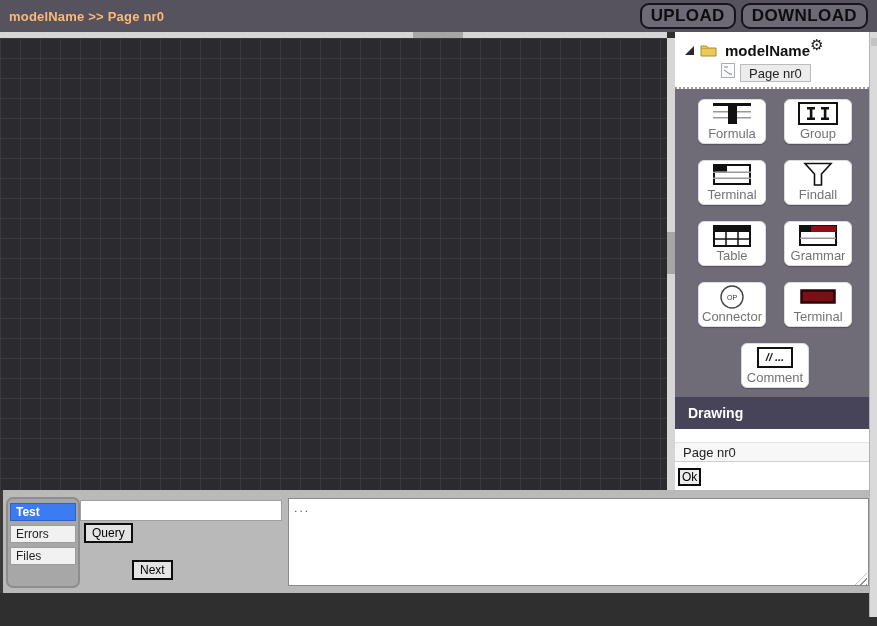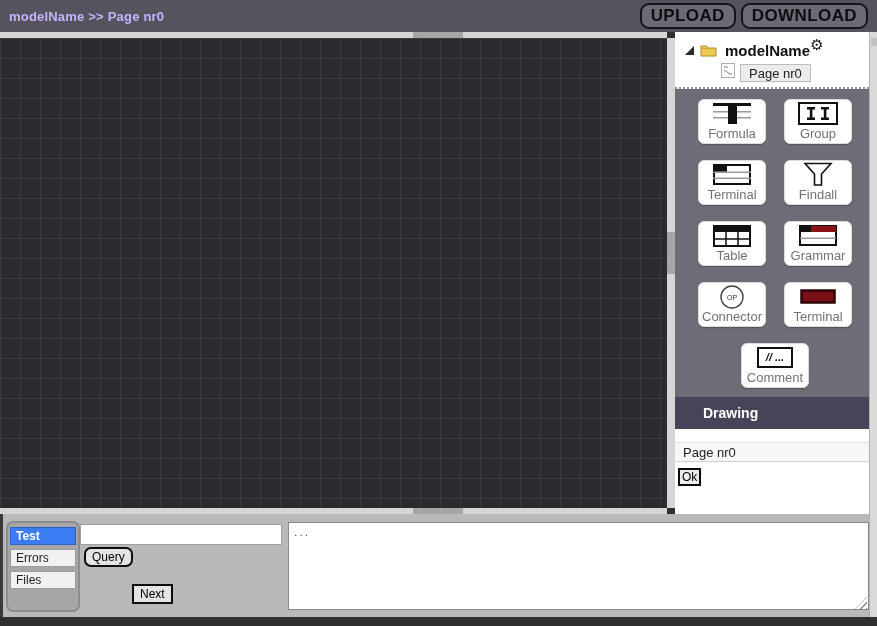--- a/index.html
+++ b/index.html
@@ -2,21 +2,21 @@
 <html><head>
 <meta charset="utf-8">
 <style>
   * { margin:0; padding:0; box-sizing:border-box; }
   html,body { width:877px; height:626px; overflow:hidden; }
   body { position:relative; background:#2f2f2f; font-family:"Liberation Sans", sans-serif; }
 
   
   .topbar { position:absolute; left:0; top:0; width:877px; height:32px; background:#56525e;
             display:flex; align-items:center; justify-content:space-between; padding:0 9px; }
-  .breadcrumb { color:#c4b5fd; font-weight:bold; font-size:13px; letter-spacing:.2px;text-align:right; }
+  .breadcrumb { color:#fdba74; font-weight:bold; font-size:13px; letter-spacing:.2px;text-align:right; }
   .tb-btns { display:flex; }
   .tb-btn { background:#6d6975; border:2px solid #16141b; border-radius:9px; color:#0d0d10;
             font-size:17px; font-weight:bold; padding:1px 9px; margin-left:5px;
             font-family:"Liberation Sans",sans-serif; letter-spacing:.4px; cursor:pointer; }
 
   
   .canvas { position:absolute; left:0; top:38px; width:667px; height:470px;
             background-color:#2b2a2e;
             background-image:linear-gradient(#3a393e 1px,transparent 1px),
                              linear-gradient(90deg,#3a393e 1px,transparent 1px);
@@ -44,45 +44,45 @@
   .p-row.center { justify-content:center; }
   .p-btn { width:68px; height:45px; background:#fff; border:1px solid #dcdcdc; border-radius:6px;
            display:flex; flex-direction:column; align-items:center; justify-content:flex-end;
            padding-bottom:2px; cursor:pointer; box-shadow:0 1px 1px rgba(0,0,0,.25); }
   .p-icon { flex:1; display:flex; align-items:center; justify-content:center; }
   .p-label { font-size:13px; color:#737373; line-height:14px; }
   .comment-box { border:2px solid #111; background:#fff; font-style:italic; font-weight:bold;
                  font-size:11px; line-height:13px; padding:2px 7px; color:#111; }
 
   .drawing-header { position:absolute; left:0; top:365px; width:194px; height:32px; background:#474358;
-                    color:#fff; font-weight:bold; font-size:14px; line-height:32px; padding-left:28px; }
+                    color:#fff; font-weight:bold; font-size:14px; line-height:32px; padding-left:13px; }
   .drawing-body { position:absolute; left:0; top:397px; width:194px; height:85px; background:#fff; }
   .drawing-gap { height:13px; }
   .drawing-row { height:20px; background:#f7f7f7; border-top:1px solid #e3e3e3; border-bottom:1px solid #cfcfcf;
                  font-size:13px; line-height:19px; padding-left:8px; color:#222; cursor:pointer; }
   .ok-btn { margin:6px 0 0 3px; border:2px solid #0c0c0c; background:#ededed; font-size:12px;
             padding:0 2px; font-family:"Liberation Sans",sans-serif; cursor:pointer; }
 
   .rstrip { position:absolute; left:869px; top:32px; width:8px; height:585px; background:#dadada;
             border-left:1px solid #b2b2b2; }
   .rstrip-mark { position:absolute; left:1px; top:6px; width:6px; height:8px; background:#c3c3c3; }
 
   
-  .bottom-panel { position:absolute; left:0; top:514px; width:869px; height:103px; background:#b9b9b9;
+  .bottom-panel { position:absolute; left:0; top:490px; width:869px; height:103px; background:#b9b9b9;
                   border-left:3px solid #3a3a3a; }
   .tab-box { position:absolute; left:3px; top:7px; width:74px; height:91px; background:#a7a7a7;
              border:2px solid #8d8d8d; border-radius:7px; padding:4px 2px; }
   .tab { height:18px; line-height:16px; font-size:12px; padding-left:5px; margin-bottom:4px;
          border:1px solid #9c9c9c; background:#f1f1f1; color:#222; cursor:pointer; }
   .tab.active { background:#3b7cf3; color:#fff; font-weight:bold; border-color:#2f62c4; }
   .query-input { position:absolute; left:77px; top:10px; width:202px; height:21px; border:1px solid #9f9f9f;
                  background:#fff; font:12px "Liberation Sans",sans-serif; padding:0 4px; }
   .qbtn { position:absolute; top:33px; border:2px solid #0d0d0d; background:#e4e4e4; font-size:12px;
           padding:1px 6px; font-family:"Liberation Sans",sans-serif; cursor:pointer; }
-  .qbtn.query { left:81px;border-radius:7px; } .qbtn.next { left:129px;margin-top:37px; }
+  .qbtn.query { left:81px; } .qbtn.next { left:129px;margin-top:37px; }
   .console { position:absolute; left:285px; top:8px; width:581px; height:88px; border:1px solid #8a8a8a;
              background:#fff; resize:none; font:9px "DejaVu Sans Mono",monospace; color:#44507a;
              padding:5px 4px; outline:none; }
   .grip { position:absolute; left:852px; top:83px; width:12px; height:12px; pointer-events:none;
           background:repeating-linear-gradient(135deg,#8f8f8f 0 1px,transparent 1px 4px);
           clip-path:polygon(100% 0,100% 100%,0 100%); }
 </style>
 </head>
 <body>
 

